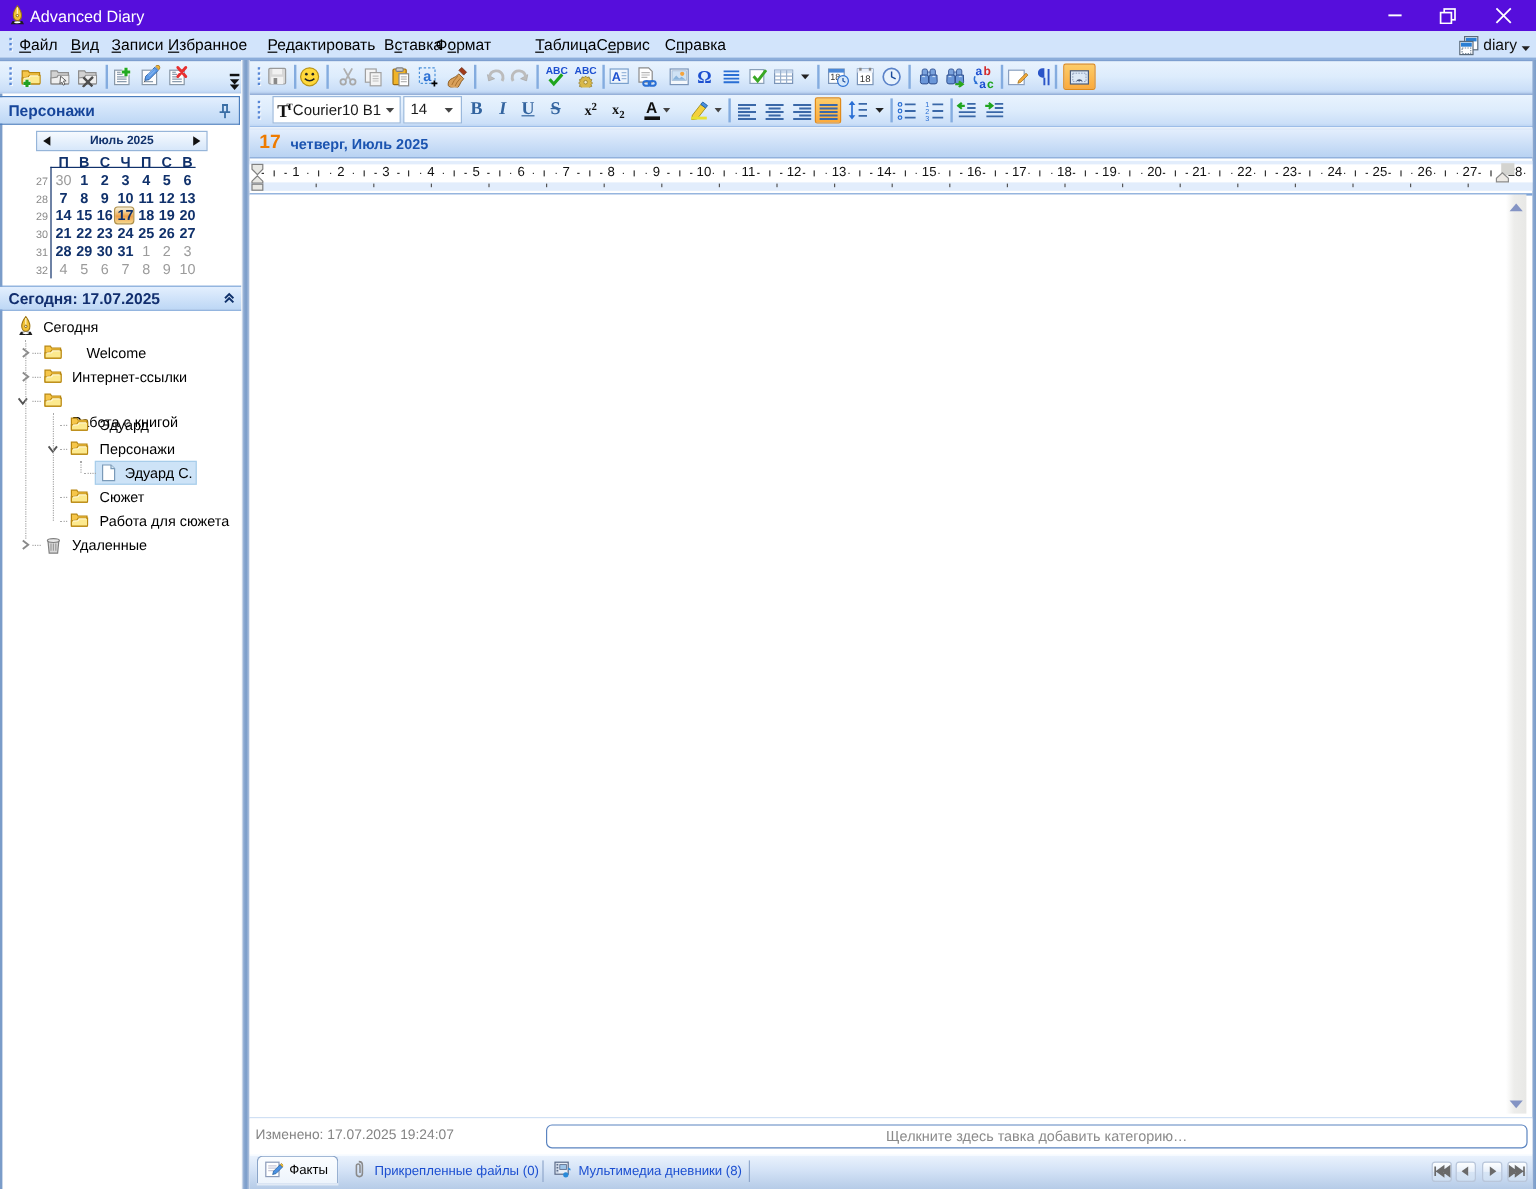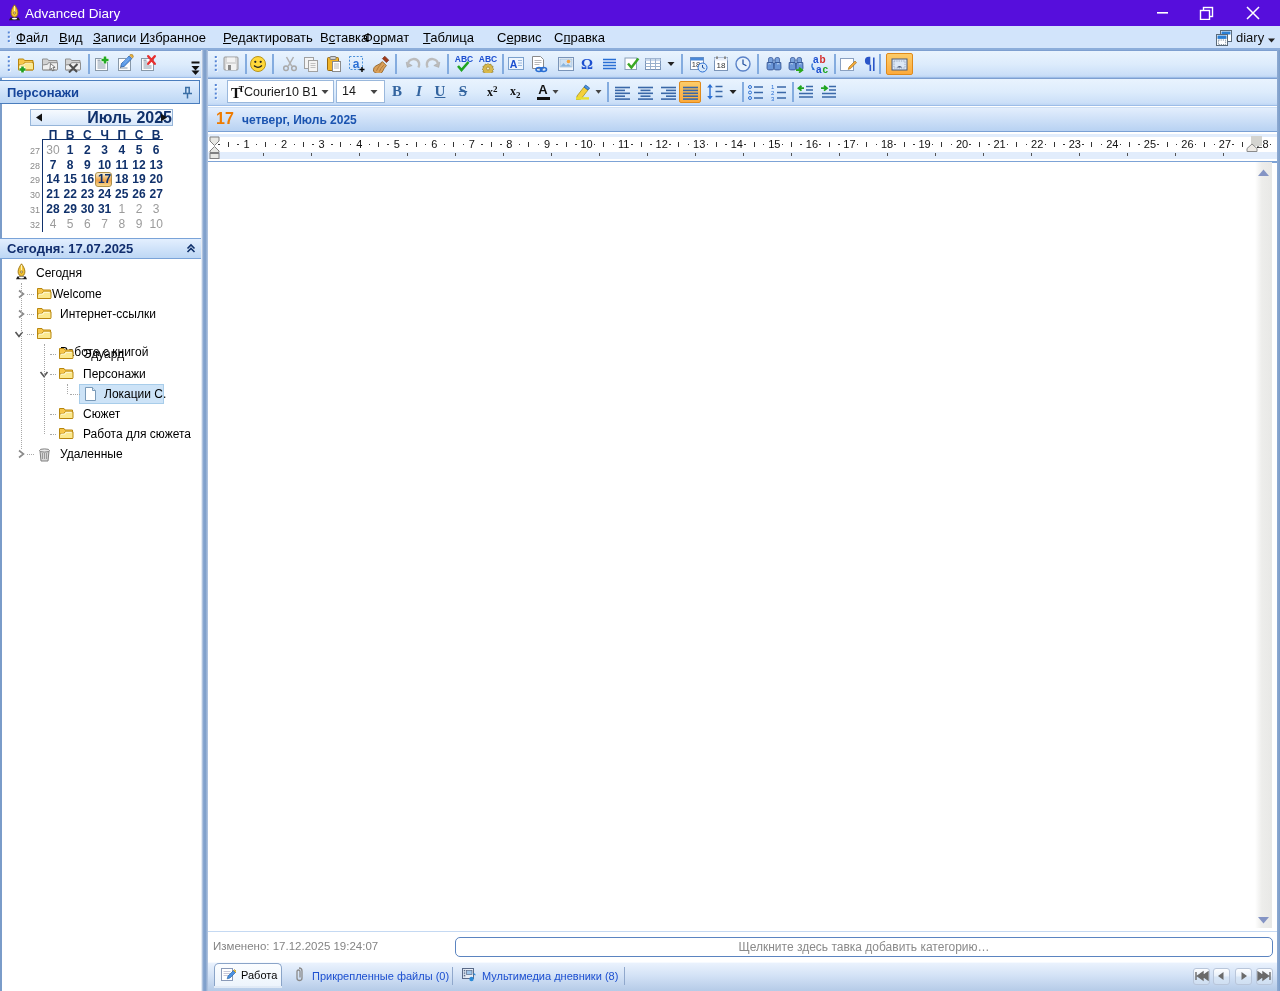--- a/index.html
+++ b/index.html
@@ -13,21 +13,21 @@
 .toolbar{background:linear-gradient(#e9f3fe 0%,#ddecfc 50%,#cbdff8 92%,#bdd5f3 100%);border-bottom:1px solid #9dbde8;border-top:1px solid #7e9fd0}
 #tbleft{left:0;top:50px;width:201px;height:28px}
 #tbmain{left:208px;top:50px;width:1072px;height:28px}
 #tbfmt{left:208px;top:78px;width:1072px;height:28px}
 .sep{position:absolute;width:1.5px;height:20px;background:#84acdf}
 #leftpanel{left:0;top:78px;width:201px;height:913px;background:#fff;border-left:2px solid #7a9cc9}
 #hdr1{left:0px;top:80px;width:200px;height:24px;background:linear-gradient(#e3effe,#bdd7f5);border:1px solid #4a7dbd;border-left:none;color:#16459a;font-weight:bold;font-size:13px;line-height:23px;padding-left:7px}
 #hdr2{left:0px;top:238px;width:201px;height:21px;background:linear-gradient(#e3effe,#bdd7f5);border-top:1px solid #7aa3d8;border-bottom:1px solid #7aa3d8;color:#112e6e;font-weight:bold;font-size:13px;line-height:19px;padding-left:7px}
 #splitter{left:201px;top:50px;width:7px;height:941px;background:linear-gradient(90deg,#ffffff,#8fabd2 30%,#7a9cc9 60%,#b7c8e2)}
 #rightedge{left:1277px;top:50px;width:3px;height:941px;background:linear-gradient(90deg,#8fabd2,#7a9cc9)}
-#calhead{left:30px;top:109px;width:143px;height:17px;border:1px solid #96b5d9;background:linear-gradient(#f6fafe,#d7e7fa);text-align:right;font-weight:bold;color:#10316b;font-size:16px;line-height:16px}
+#calhead{left:30px;top:109px;width:143px;height:17px;border:1px solid #96b5d9;background:linear-gradient(#f6fafe,#d7e7fa);text-align:center;font-weight:bold;color:#10316b;font-size:10px;line-height:16px}
 .calcell{position:absolute;width:18px;text-align:center;font-size:12px;color:#10316b;white-space:pre}
 .wknum{position:absolute;width:12px;font-size:9px;color:#8a8a8a;text-align:right}
 .dim{color:#9b9b9b}
 #today{left:95px;top:172px;width:17px;height:15px;background:linear-gradient(#f6e9c8 8%,#f2b45f 45%,#ef9f4a 55%,#f6d88c);border:1px solid #b09048;border-radius:3px}
 .trow{position:absolute;font-size:12px;color:#000;white-space:pre}
 .sel{background:#cde3f7;border:1px solid #a8cdea}
 #datehdr{left:208px;top:107px;width:1069px;height:25px;background:linear-gradient(#e3eefd,#b8d2f2);border-bottom:1px solid #7aa0d4;border-top:1px solid #cfe0f5}
 #ruler{left:208px;top:134px;width:1069px;height:25px;background:#e2edfc}
 #rulerband{left:208px;top:137px;width:1069px;height:15px;background:#fff}
 #editorline{left:208px;top:160.5px;width:1069px;height:2px;background:#7da3d6}
@@ -74,21 +74,21 @@
     <rect x="1.6" y="9.9" width="2" height="2" fill="#ffffff"></rect>
     <rect x="0.8" y="9.1" width="2" height="2" fill="#5585d5"></rect>
   </svg>
 <div class="menuitem" style="left:16px"><u>Ф</u>айл</div>
 <div class="menuitem" style="left:59px"><u>В</u>ид</div>
 <div class="menuitem" style="left:93px"><u>З</u>аписи</div>
 <div class="menuitem" style="left:140px"><u>И</u>збранное</div>
 <div class="menuitem" style="left:223px"><u>Р</u>едактировать</div>
 <div class="menuitem" style="left:320px">В<u>с</u>тавка</div>
 <div class="menuitem" style="left:363px">Ф<u>о</u>рмат</div>
-<div class="menuitem" style="left:423px"><u>Т</u>аблица</div>
+<div class="menuitem" style="left:446px"><u>Т</u>аблица</div>
 <div class="menuitem" style="left:497px">С<u>е</u>рвис</div>
 <div class="menuitem" style="left:554px">С<u>п</u>равка</div>
 <svg class="abs" style="left:1215px;top:29px" width="18" height="18" viewBox="0 0 18 18">
     <rect x="5.5" y="1.5" width="11" height="11" fill="#fff" stroke="#5a6a7a"></rect>
     <rect x="6.5" y="2.5" width="9" height="3" fill="#2a7fd4"></rect>
     <rect x="1.5" y="5.5" width="11" height="11" fill="#fff" stroke="#5a6a7a"></rect>
     <rect x="2.5" y="6.5" width="9" height="3.4" fill="#2a7fd4"></rect>
     <rect x="3.4" y="11" width="7.2" height="4.6" fill="none" stroke="#7a8a9a" stroke-dasharray="1.2 1"></rect>
   </svg>
 <div class="menuitem" style="left:1236px;color:#101010">diary</div>
@@ -554,21 +554,21 @@
 <div class="trow" style="left:36px;top:266px">Сегодня</div>
 <svg class="abs" style="left:16px;top:289px" width="10" height="10" viewBox="0 0 10 10">
     <path d="M3 1.5 l4.5 3.5 -4.5 3.5" fill="none" stroke="#8a8a8a" stroke-width="1.6"></path>
   </svg>
 <svg class="abs" style="left:36px;top:286px" width="16" height="14" viewBox="0 0 16 14">
     <path d="M1.5 2.5 h4.5 l1 1.5 h7.5 v8.5 h-13 z" fill="#f6c64a" stroke="#b8860e"></path>
     <path d="M1.5 8 l4.6 -0.6 1 -1.6 h7.9 v5.9 q0 0.8 -0.8 0.8 h-11.9 q-0.8 0 -0.8 -0.8 z" fill="#fce98e"></path>
     <path d="M1.5 8 l4.6 -0.6 1 -1.6 h7.9 v5.9 q0 0.8 -0.8 0.8 h-11.9 q-0.8 0 -0.8 -0.8 z" fill="none" stroke="#b8860e"></path>
     <path d="M2.8 8.4 l4.2 -0.5 1 -1.5 h5.8" stroke="#fff6cc" stroke-width="1.1" fill="none"></path>
   </svg>
-<div class="trow" style="left:52px;top:287px">Welcome</div>
+<div class="trow" style="left:72px;top:287px">Welcome</div>
 <svg class="abs" style="left:16px;top:309px" width="10" height="10" viewBox="0 0 10 10">
     <path d="M3 1.5 l4.5 3.5 -4.5 3.5" fill="none" stroke="#8a8a8a" stroke-width="1.6"></path>
   </svg>
 <svg class="abs" style="left:36px;top:306px" width="16" height="14" viewBox="0 0 16 14">
     <path d="M1.5 2.5 h4.5 l1 1.5 h7.5 v8.5 h-13 z" fill="#f6c64a" stroke="#b8860e"></path>
     <path d="M1.5 8 l4.6 -0.6 1 -1.6 h7.9 v5.9 q0 0.8 -0.8 0.8 h-11.9 q-0.8 0 -0.8 -0.8 z" fill="#fce98e"></path>
     <path d="M1.5 8 l4.6 -0.6 1 -1.6 h7.9 v5.9 q0 0.8 -0.8 0.8 h-11.9 q-0.8 0 -0.8 -0.8 z" fill="none" stroke="#b8860e"></path>
     <path d="M2.8 8.4 l4.2 -0.5 1 -1.5 h5.8" stroke="#fff6cc" stroke-width="1.1" fill="none"></path>
   </svg>
 <div class="trow" style="left:60px;top:307px">Интернет-ссылки</div>
@@ -597,21 +597,21 @@
     <path d="M1.5 8 l4.6 -0.6 1 -1.6 h7.9 v5.9 q0 0.8 -0.8 0.8 h-11.9 q-0.8 0 -0.8 -0.8 z" fill="#fce98e"></path>
     <path d="M1.5 8 l4.6 -0.6 1 -1.6 h7.9 v5.9 q0 0.8 -0.8 0.8 h-11.9 q-0.8 0 -0.8 -0.8 z" fill="none" stroke="#b8860e"></path>
     <path d="M2.8 8.4 l4.2 -0.5 1 -1.5 h5.8" stroke="#fff6cc" stroke-width="1.1" fill="none"></path>
   </svg>
 <div class="trow" style="left:83px;top:367px">Персонажи</div>
 <div class="abs sel" style="left:79px;top:384px;width:85px;height:20px"></div>
 <svg class="abs" style="left:84px;top:386px" width="13" height="16" viewBox="0 0 13 16">
     <path d="M1.5 1.5 h7 l3 3 v10 h-10 z" fill="#fff" stroke="#7a9ab8"></path>
     <path d="M8.5 1.5 v3 h3" fill="#d8e8f4" stroke="#7a9ab8"></path>
   </svg>
-<div class="trow" style="left:104px;top:387px">Локации С.</div>
+<div class="trow" style="left:104px;top:387px">Эдуард С.</div>
 <svg class="abs" style="left:58px;top:406px" width="16" height="14" viewBox="0 0 16 14">
     <path d="M1.5 2.5 h4.5 l1 1.5 h7.5 v8.5 h-13 z" fill="#f6c64a" stroke="#b8860e"></path>
     <path d="M1.5 8 l4.6 -0.6 1 -1.6 h7.9 v5.9 q0 0.8 -0.8 0.8 h-11.9 q-0.8 0 -0.8 -0.8 z" fill="#fce98e"></path>
     <path d="M1.5 8 l4.6 -0.6 1 -1.6 h7.9 v5.9 q0 0.8 -0.8 0.8 h-11.9 q-0.8 0 -0.8 -0.8 z" fill="none" stroke="#b8860e"></path>
     <path d="M2.8 8.4 l4.2 -0.5 1 -1.5 h5.8" stroke="#fff6cc" stroke-width="1.1" fill="none"></path>
   </svg>
 <div class="trow" style="left:83px;top:407px">Сюжет</div>
 <svg class="abs" style="left:58px;top:426px" width="16" height="14" viewBox="0 0 16 14">
     <path d="M1.5 2.5 h4.5 l1 1.5 h7.5 v8.5 h-13 z" fill="#f6c64a" stroke="#b8860e"></path>
     <path d="M1.5 8 l4.6 -0.6 1 -1.6 h7.9 v5.9 q0 0.8 -0.8 0.8 h-11.9 q-0.8 0 -0.8 -0.8 z" fill="#fce98e"></path>
@@ -794,33 +794,33 @@
 <div class="abs" id="editor"></div>
 <div class="abs" id="vscroll"></div>
 <svg class="abs" style="left:1257px;top:168px" width="13" height="10" viewBox="0 0 13 10">
     <path d="M6.5 1.5 L12 8 L1 8 Z" fill="#8494c4"></path>
   </svg>
 <svg class="abs" style="left:1257px;top:915px" width="13" height="10" viewBox="0 0 13 10">
     <path d="M6.5 8.5 L12 2 L1 2 Z" fill="#8494c4"></path>
   </svg>
 <div class="abs" id="botline"></div>
 <div class="abs" id="statusrow"></div>
-<div class="abs" id="modtext">Изменено: 17.12.2025 19:24:07</div>
+<div class="abs" id="modtext">Изменено: 17.07.2025 19:24:07</div>
 <div class="abs" id="catfield">Щелкните здесь тавка добавить категорию…</div>
 <div class="abs" id="tabbar"></div>
 <div class="abs" id="activetab"></div>
 <svg class="abs" style="left:220px;top:966px" width="16" height="16" viewBox="0 0 16 16">
     <rect x="1.5" y="2.5" width="11" height="12" fill="#fff" stroke="#8a9ab8"></rect>
     <g stroke="#c8c8d8">
       <path d="M3.5 5.5 h7 M3.5 7.5 h7 M3.5 9.5 h5"></path>
     </g>
     <path d="M8 10 l5.5 -5.5 2 2 -5.5 5.5 -2.8 0.8 z" fill="#4a90e2" stroke="#1c5a9c" stroke-width="0.6"></path>
     <path d="M13.5 4.5 l2 2 1 -1 -2 -2 z" fill="#f5c93c" stroke="#9a6a10" stroke-width="0.5"></path>
   </svg>
-<div class="abs" style="left:241px;top:969px;color:#000;font-size:11px">Работа</div>
+<div class="abs" style="left:241px;top:969px;color:#000;font-size:11px">Факты</div>
 <svg class="abs" style="left:293px;top:966px" width="12" height="16" viewBox="0 0 12 16">
     <path d="M6 2 q3 0 3 3 v7 q0 2.5 -2.5 2.5 q-2.5 0 -2.5 -2.5 v-6.5 q0 -1.5 1.5 -1.5 q1.5 0 1.5 1.5 v6" fill="none" stroke="#8a8a8a" stroke-width="1.3"></path>
   </svg>
 <div class="tablbl abs" style="left:312px;top:970px">Прикрепленные файлы (0)</div>
 <div class="tabsep abs" style="left:452px"></div>
 <svg class="abs" style="left:461px;top:966px" width="16" height="16" viewBox="0 0 16 16">
     <rect x="1.5" y="2.5" width="11" height="10" fill="#e8eef6" stroke="#5a6a88"></rect>
     <rect x="2.5" y="3.5" width="2" height="8" fill="#c8d4e4"></rect>
     <g fill="#5a6a88">
       <rect x="2.8" y="4" width="1.4" height="1.2"></rect>

